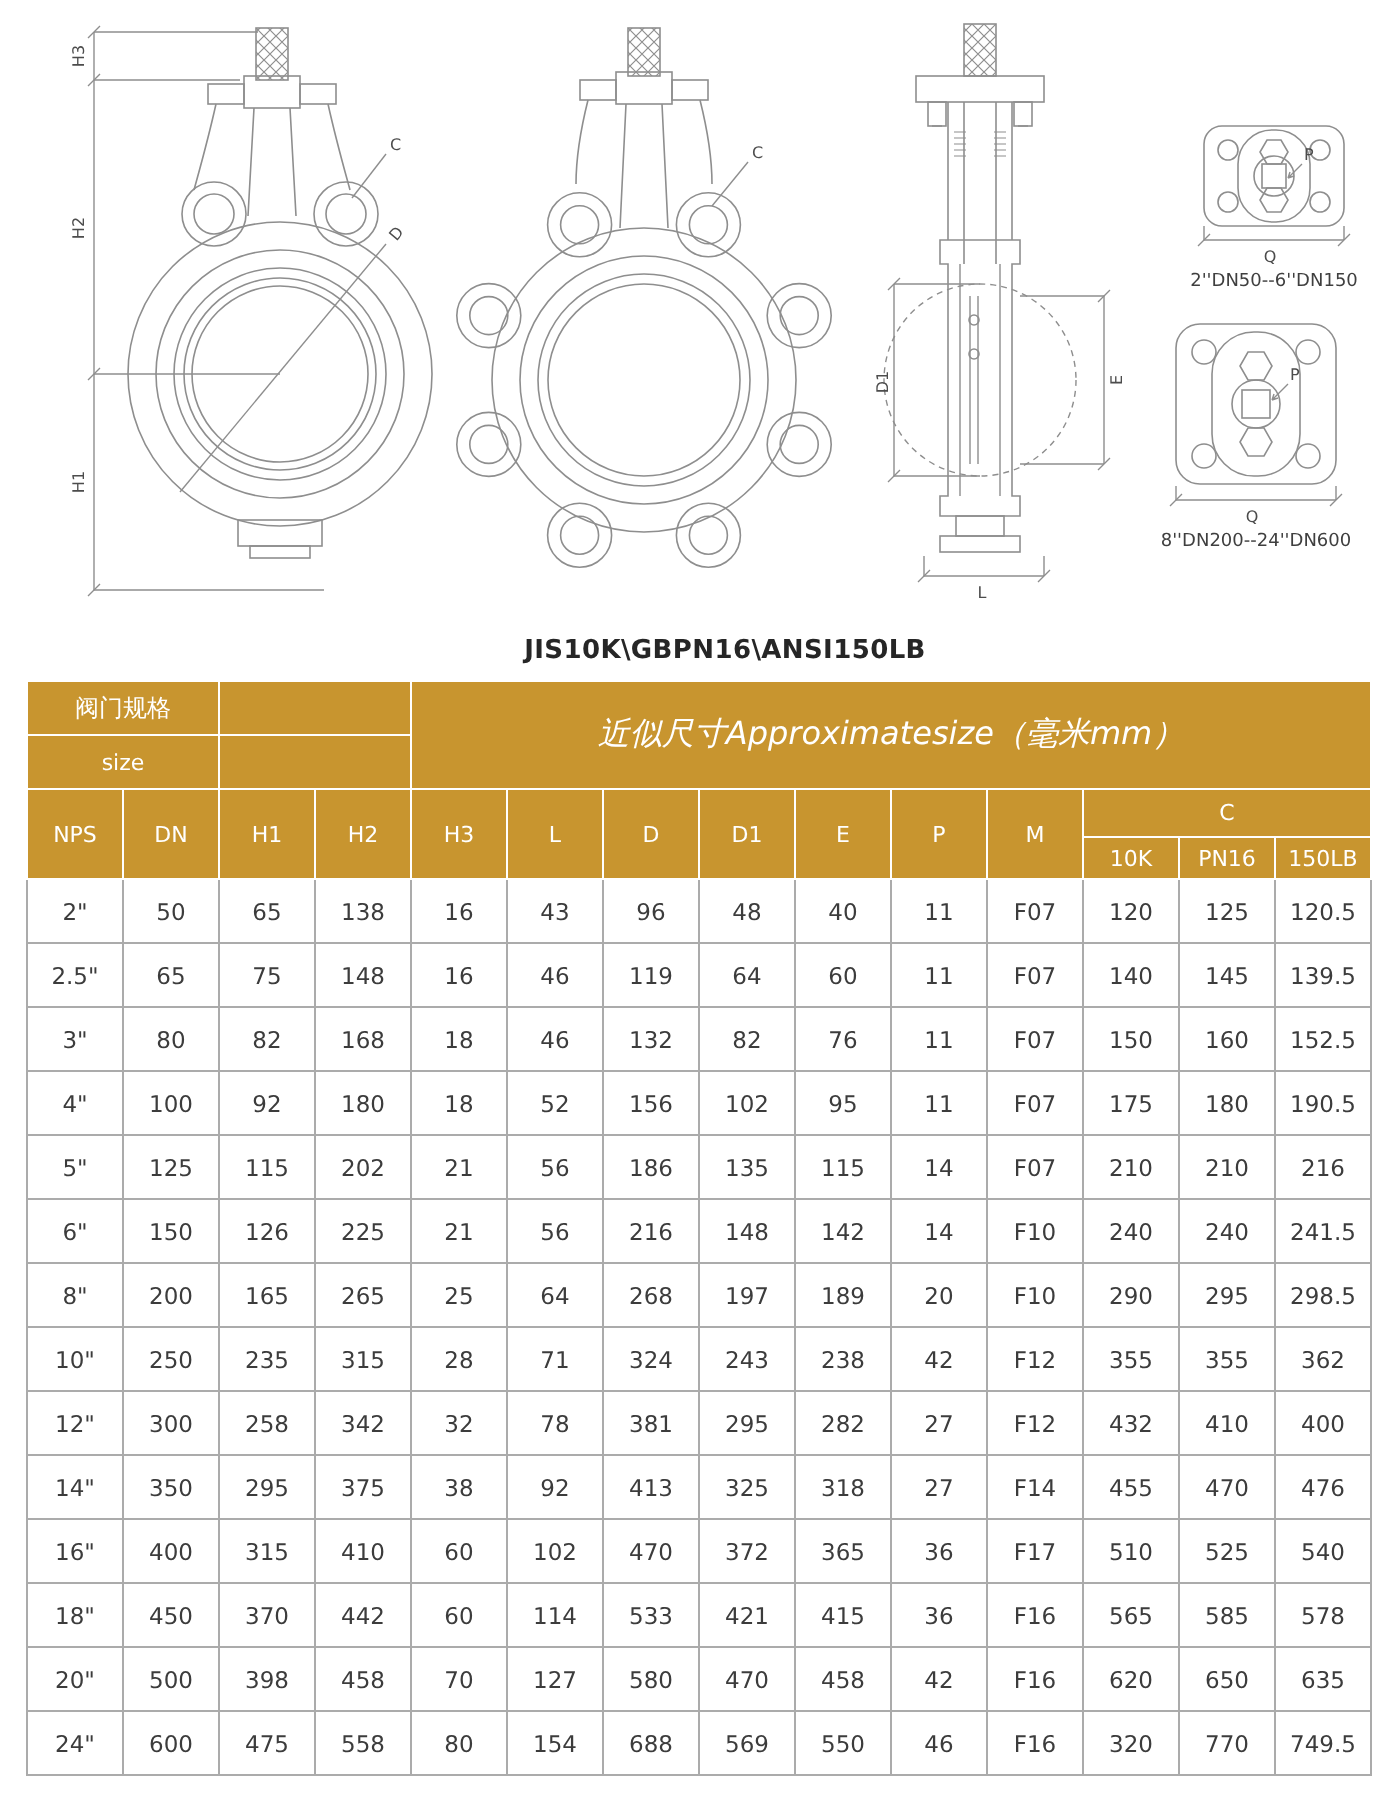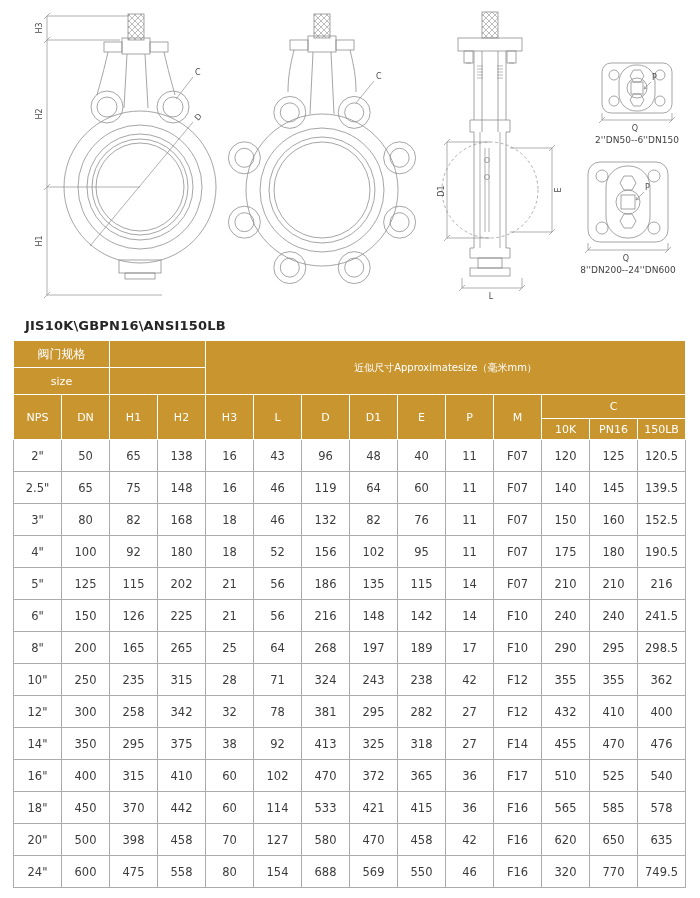--- a/index.html
+++ b/index.html
@@ -9,33 +9,33 @@
     color:#3c3c3c;
   }
   .drawings{width:700px;height:314px;}
   svg text{
     font-family:"DejaVu Sans","Liberation Sans",sans-serif;
     fill:#4c4c4c;font-size:8px;
   }
   svg .cap{font-size:9px;fill:#3f3f3f;}
   .doc-title{
     margin:4px 0 7px 25px;
-    font-size:13px;font-weight:bold;color:#262626;letter-spacing:.2px;
+    font-size:13px;font-weight:bold;color:#262626;letter-spacing:.2px;text-align:center;
   }
   table.spec{
     border-collapse:collapse;table-layout:fixed;
     width:614px;margin-left:13px;
   }
   table.spec th{
     background:var(--gold,#c8952f);
     color:#ffffff;font-weight:normal;font-size:11px;
     border:1px solid #ffffff;
     padding:0;text-align:center;vertical-align:middle;
   }
-  table.spec th.approx{font-size:10px;}
+  table.spec th.approx{font-size:16px;font-style:italic;}
   table.spec th.cn{font-size:12px;}
   tr.hr1 th{height:26px;}
   tr.hr2 th{height:26px;}
   tr.hr3 th{height:23px;}
   tr.hr4 th{height:20px;text-align:center;}
   table.spec td{
     height:31px;text-align:center;vertical-align:middle;
     font-size:11.5px;color:#3c3c3c;background:#ffffff;
     border:1px solid #ababab;padding:0;
   }
@@ -331,21 +331,21 @@
       <tr>
         <td>8"</td>
         <td>200</td>
         <td>165</td>
         <td>265</td>
         <td>25</td>
         <td>64</td>
         <td>268</td>
         <td>197</td>
         <td>189</td>
-        <td>17</td>
+        <td>20</td>
         <td>F10</td>
         <td>290</td>
         <td>295</td>
         <td>298.5</td>
       </tr>
       <tr>
         <td>10"</td>
         <td>250</td>
         <td>235</td>
         <td>315</td>

